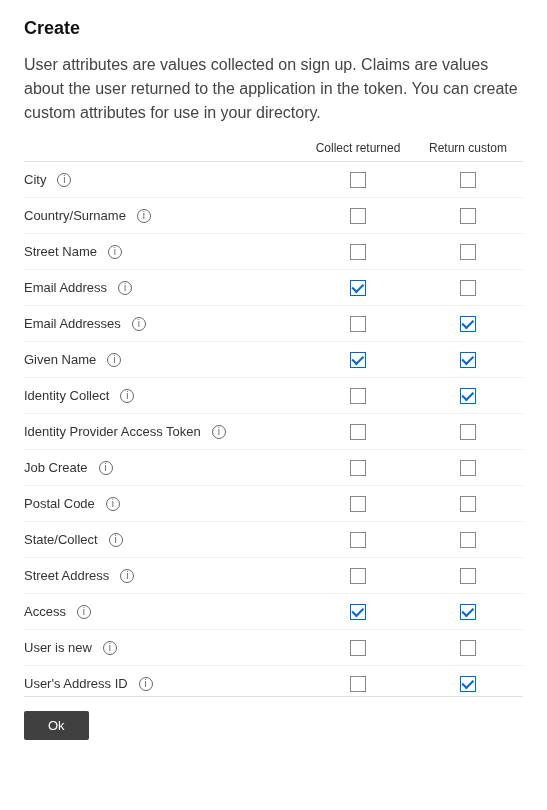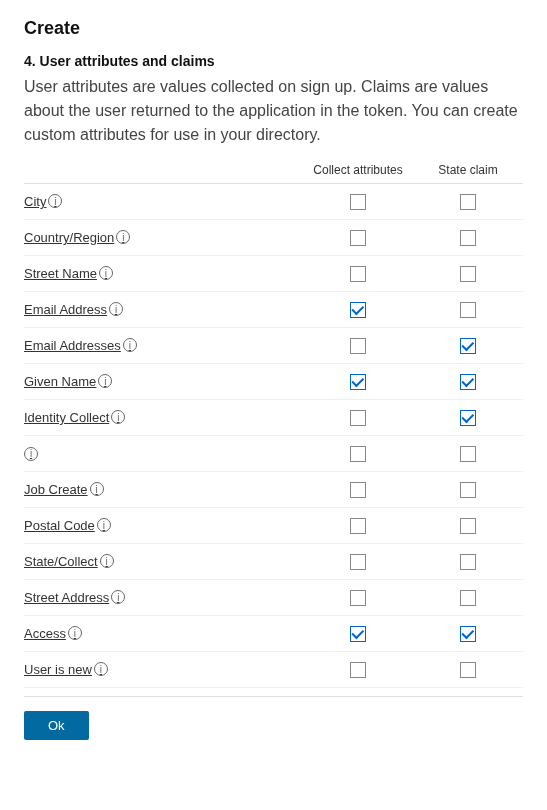--- a/index.html
+++ b/index.html
@@ -57,25 +57,24 @@
       display: flex;
       flex-direction: row;
       align-items: center;
       border-bottom: 1px solid #f0f0f0;
       padding: 7px 0;
       min-height: 36px;
     }
     .attr-name {
       flex: 1;
       display: flex;
-      align-items: flex-start;
-      gap: 2px;
+      align-items: center;
+      gap: 11px;
       font-size: 13px;
       color: #333;
-      text-decoration: underline;
     }
     .info-icon {
       display: inline-flex;
       align-items: center;
       justify-content: center;
       width: 14px;
       height: 14px;
       border-radius: 50%;
       border: 1px solid #666;
       font-size: 10px;
@@ -114,65 +113,64 @@
       border-left: 2px solid #0066cc;
       border-bottom: 2px solid #0066cc;
       transform: rotate(-45deg) translateY(-1px);
     }
     .footer {
       margin-top: auto;
       padding-top: 14px;
       border-top: 1px solid #e0e0e0;
     }
     .ok-btn {
-      background: #0369a1;
+      background: #404040;
       color: #fff;
       border: none;
       border-radius: 2px;
       padding: 7px 24px;
       font-size: 13px;
       cursor: pointer;
       font-family: inherit;
     }
     .rows-container {
       flex: 1;
       overflow: hidden;
     }
   </style>
 </head>
 <body>
 
 <div class="page">
   <div class="title">Create</div>
 
-  <div class="section-heading">4. User attributes and claims</div>
   <div class="section-desc">User attributes are values collected on sign up. Claims are values about the user returned to the application in the token. You can create custom attributes for use in your directory.</div>
 
   <div class="table-header">
     <div class="col-label"></div>
-    <div class="col-collect">Collect attributes</div>
-    <div class="col-return">State claim</div>
+    <div class="col-collect">Collect returned</div>
+    <div class="col-return">Return custom</div>
   </div>
 
   <div class="rows-container" id="rows-container">
   <div class="attr-row">
         <div class="attr-name">
           <span>City</span>
           <span class="info-icon">i</span>
         </div>
         <div class="col-collect-cell">
           <div class="cb"></div>
         </div>
         <div class="col-return-cell">
           <div class="cb"></div>
         </div>
       </div>
       <div class="attr-row">
         <div class="attr-name">
-          <span>Country/Region</span>
+          <span>Country/Surname</span>
           <span class="info-icon">i</span>
         </div>
         <div class="col-collect-cell">
           <div class="cb"></div>
         </div>
         <div class="col-return-cell">
           <div class="cb"></div>
         </div>
       </div>
       <div class="attr-row">
@@ -230,20 +228,21 @@
         </div>
         <div class="col-collect-cell">
           <div class="cb"></div>
         </div>
         <div class="col-return-cell">
           <div class="cb checked"></div>
         </div>
       </div>
       <div class="attr-row">
         <div class="attr-name">
+          <span>Identity Provider Access Token</span>
           <span class="info-icon">i</span>
         </div>
         <div class="col-collect-cell">
           <div class="cb"></div>
         </div>
         <div class="col-return-cell">
           <div class="cb"></div>
         </div>
       </div>
       <div class="attr-row">

